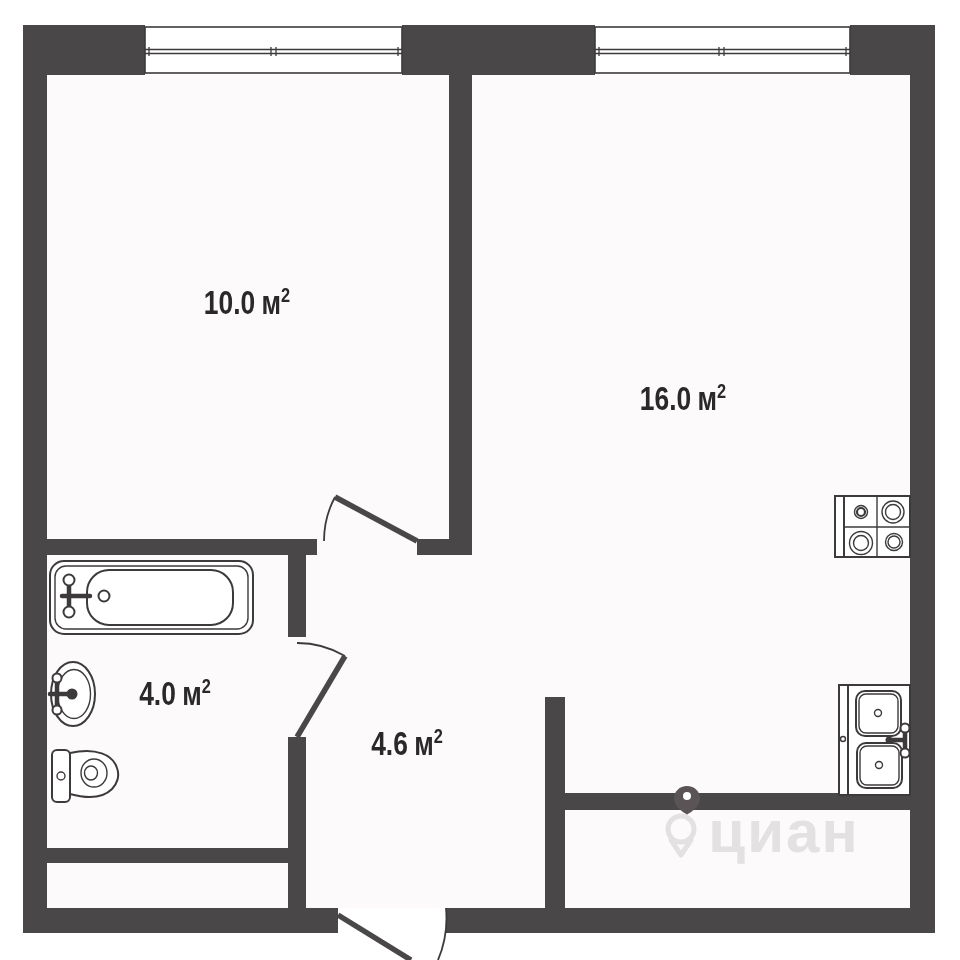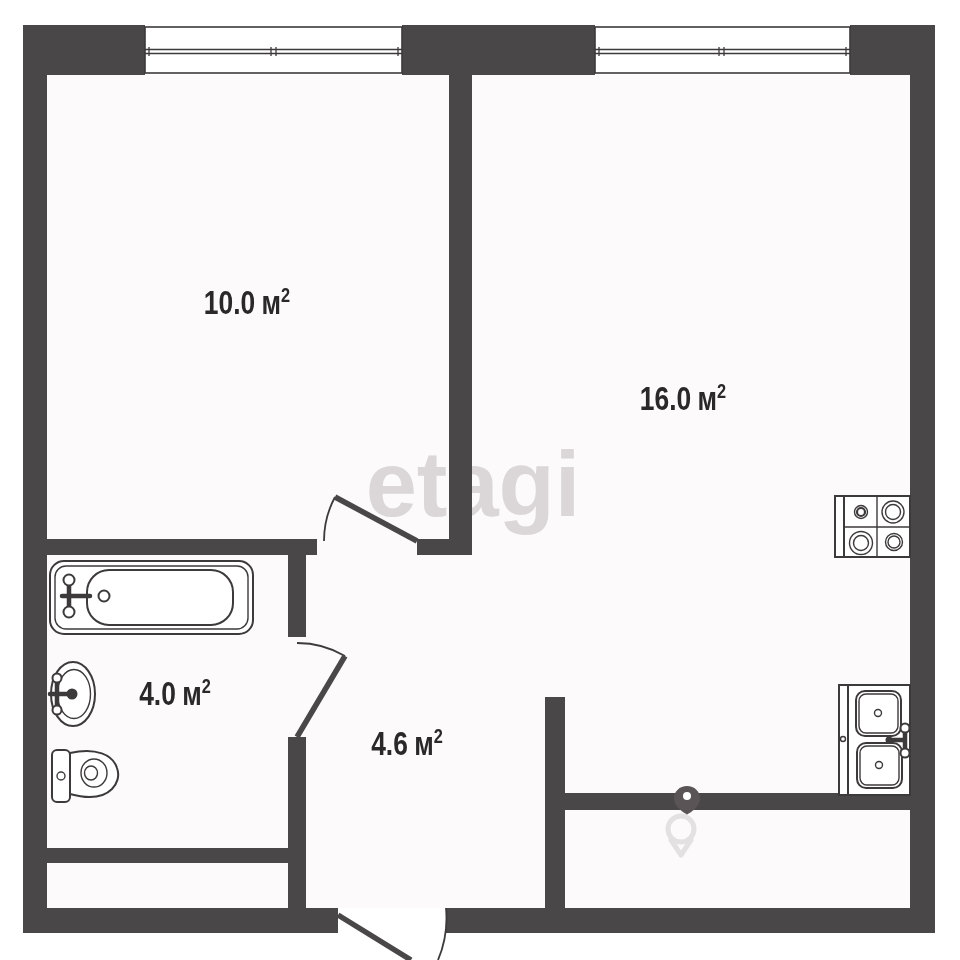--- a/index.html
+++ b/index.html
@@ -38,21 +38,21 @@
   .pin-hole{fill:#ffffff;}
   .pin-light{stroke:var(--wm2);stroke-width:5;fill:none;stroke-linecap:round;stroke-linejoin:round;}
 </style>
 </head>
 <body>
 
 <div class="plan">
 
   <div class="interior"></div>
 
-  <div class="wm wm-etagi">etagi</div>
+  <div class="wm wm-cian">циан</div>
 
   <svg class="plan-svg" width="960" height="960" viewBox="0 0 960 960">
 
     <g>
       <rect class="wall" x="23" y="25" width="122" height="50"></rect>
       <rect class="wall" x="402" y="25" width="193" height="50"></rect>
       <rect class="wall" x="850" y="25" width="85" height="50"></rect>
       <rect class="wall" x="23" y="25" width="24" height="908"></rect>
       <rect class="wall" x="910" y="25" width="25" height="908"></rect>
       <rect class="wall" x="23" y="908" width="315" height="25"></rect>

